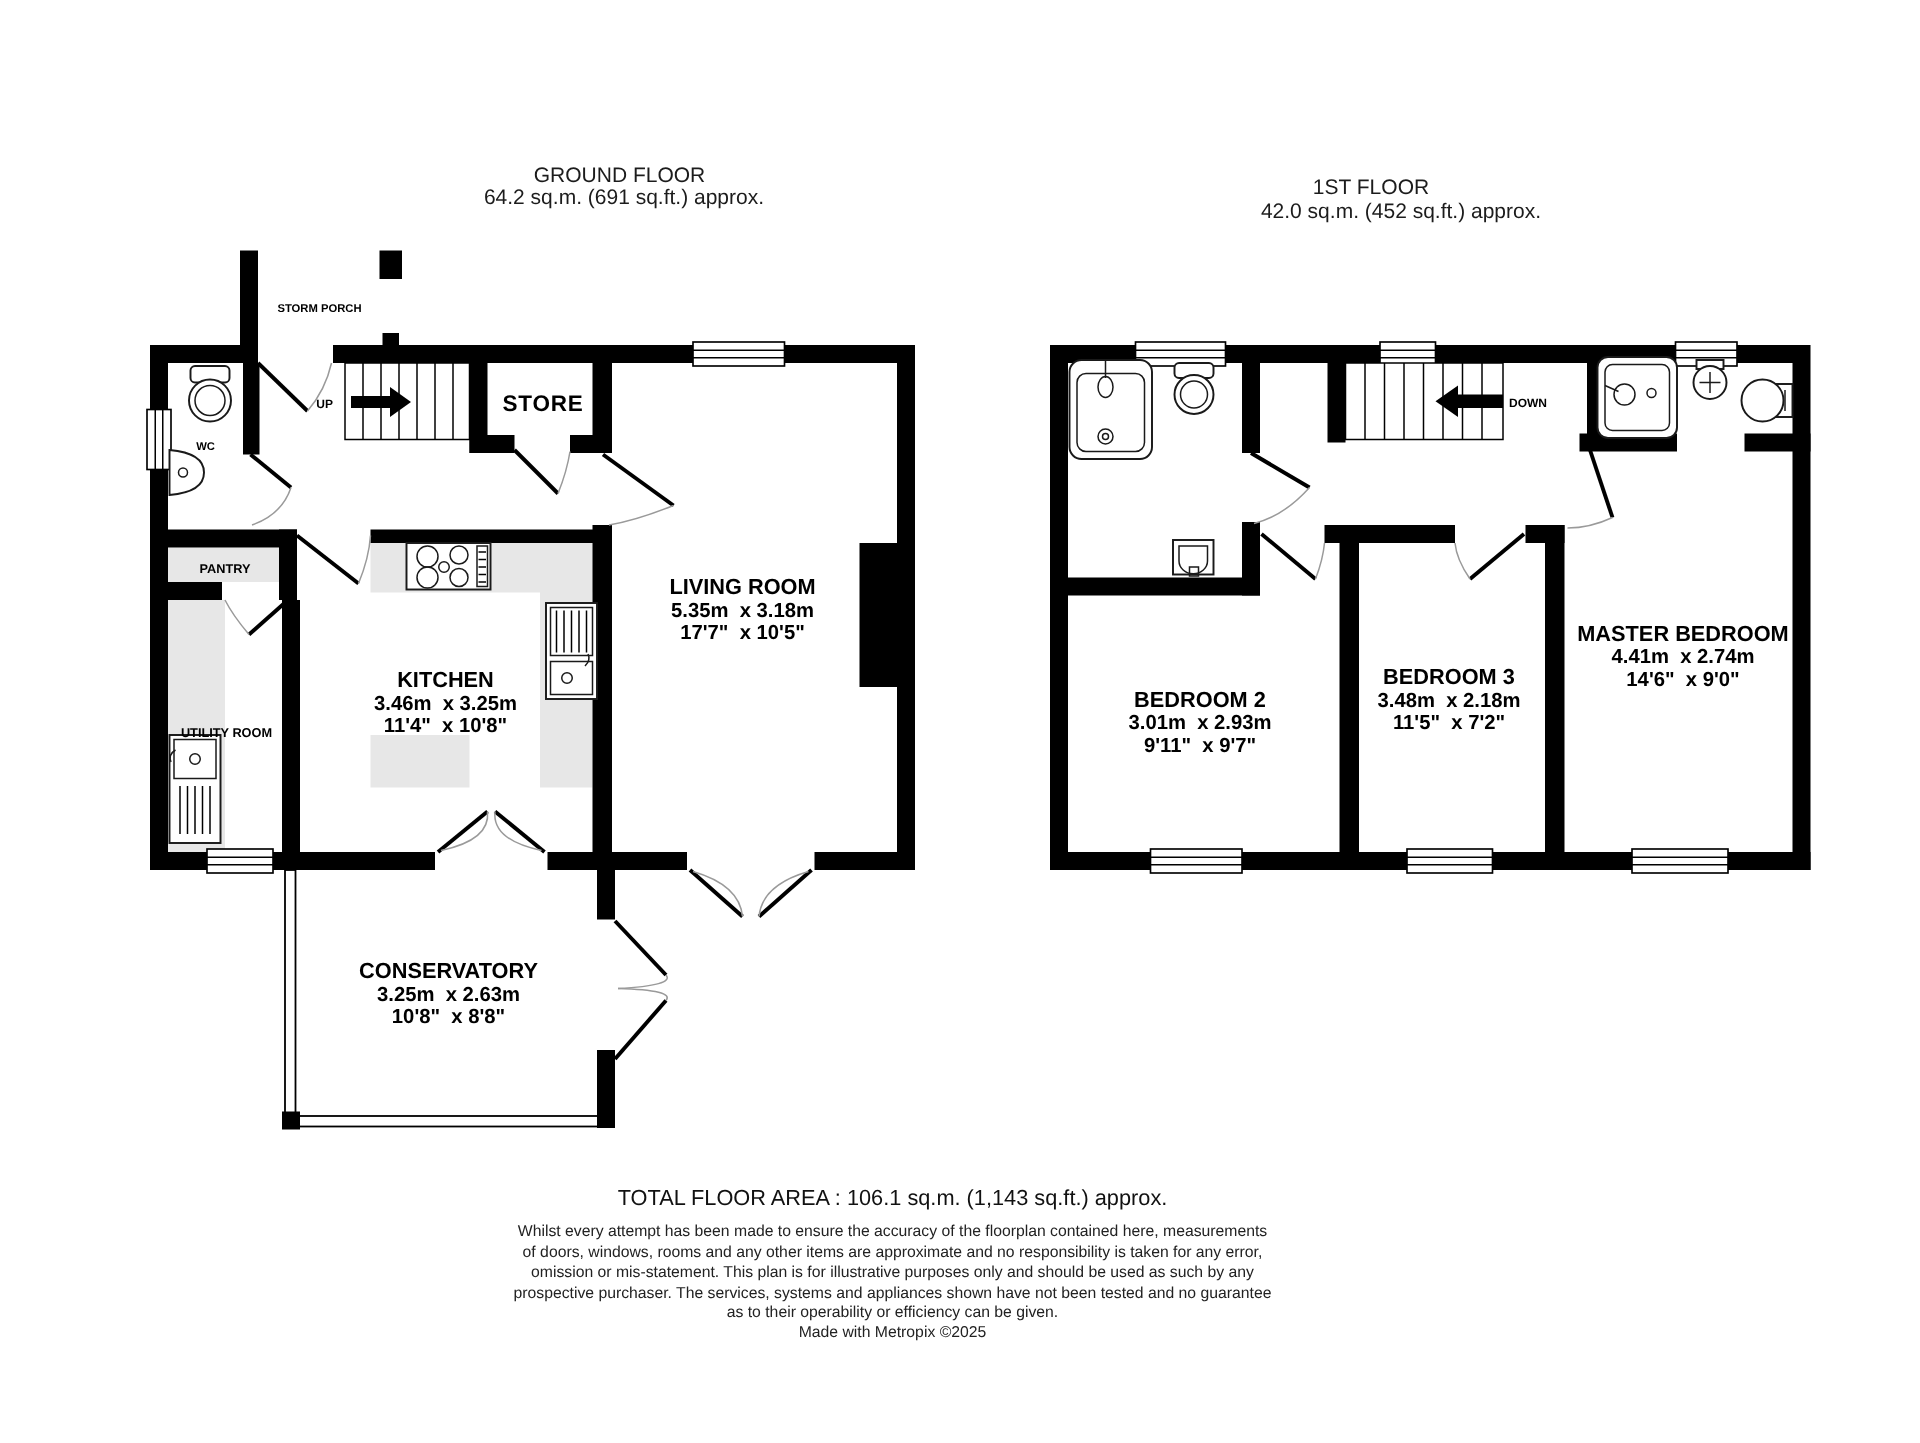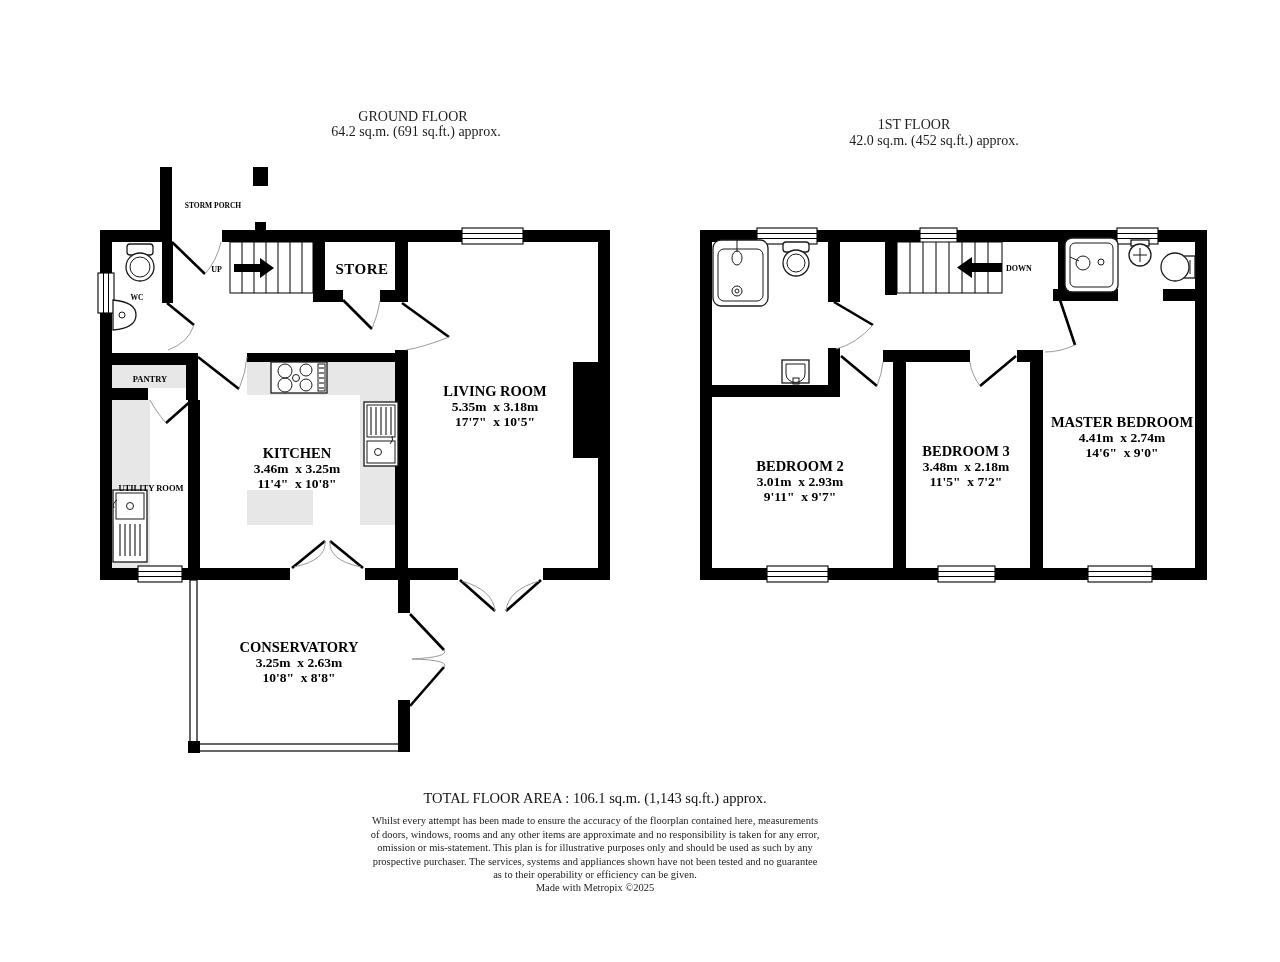--- a/index.html
+++ b/index.html
@@ -1,17 +1,17 @@
 <!DOCTYPE html>
 <html><head>
 <meta charset="utf-8">
 <style>
   html,body{margin:0;padding:0;background:#ffffff;}
   .page{position:relative;width:1280px;height:962px;background:#fff;overflow:hidden;
-        font-family:Liberation Serif, serif;}
+        font-family:Liberation Sans, sans-serif;}
   svg{display:block;}
   text{fill:#000;}
   .floor-title{font-size:14px;fill:#1c1c1c;}
   .room-name{font-size:14.5px;font-weight:bold;}
   .room-dim{font-size:13.5px;font-weight:bold;}
   .small-label{font-size:7.5px;font-weight:bold;}
   .mid-label{font-size:8.5px;font-weight:bold;}
   .store-label{font-size:15px;font-weight:bold;letter-spacing:0.5px;}
   .stair-label{font-size:8px;font-weight:bold;}
   .total-line{font-size:14.5px;fill:#111;}

